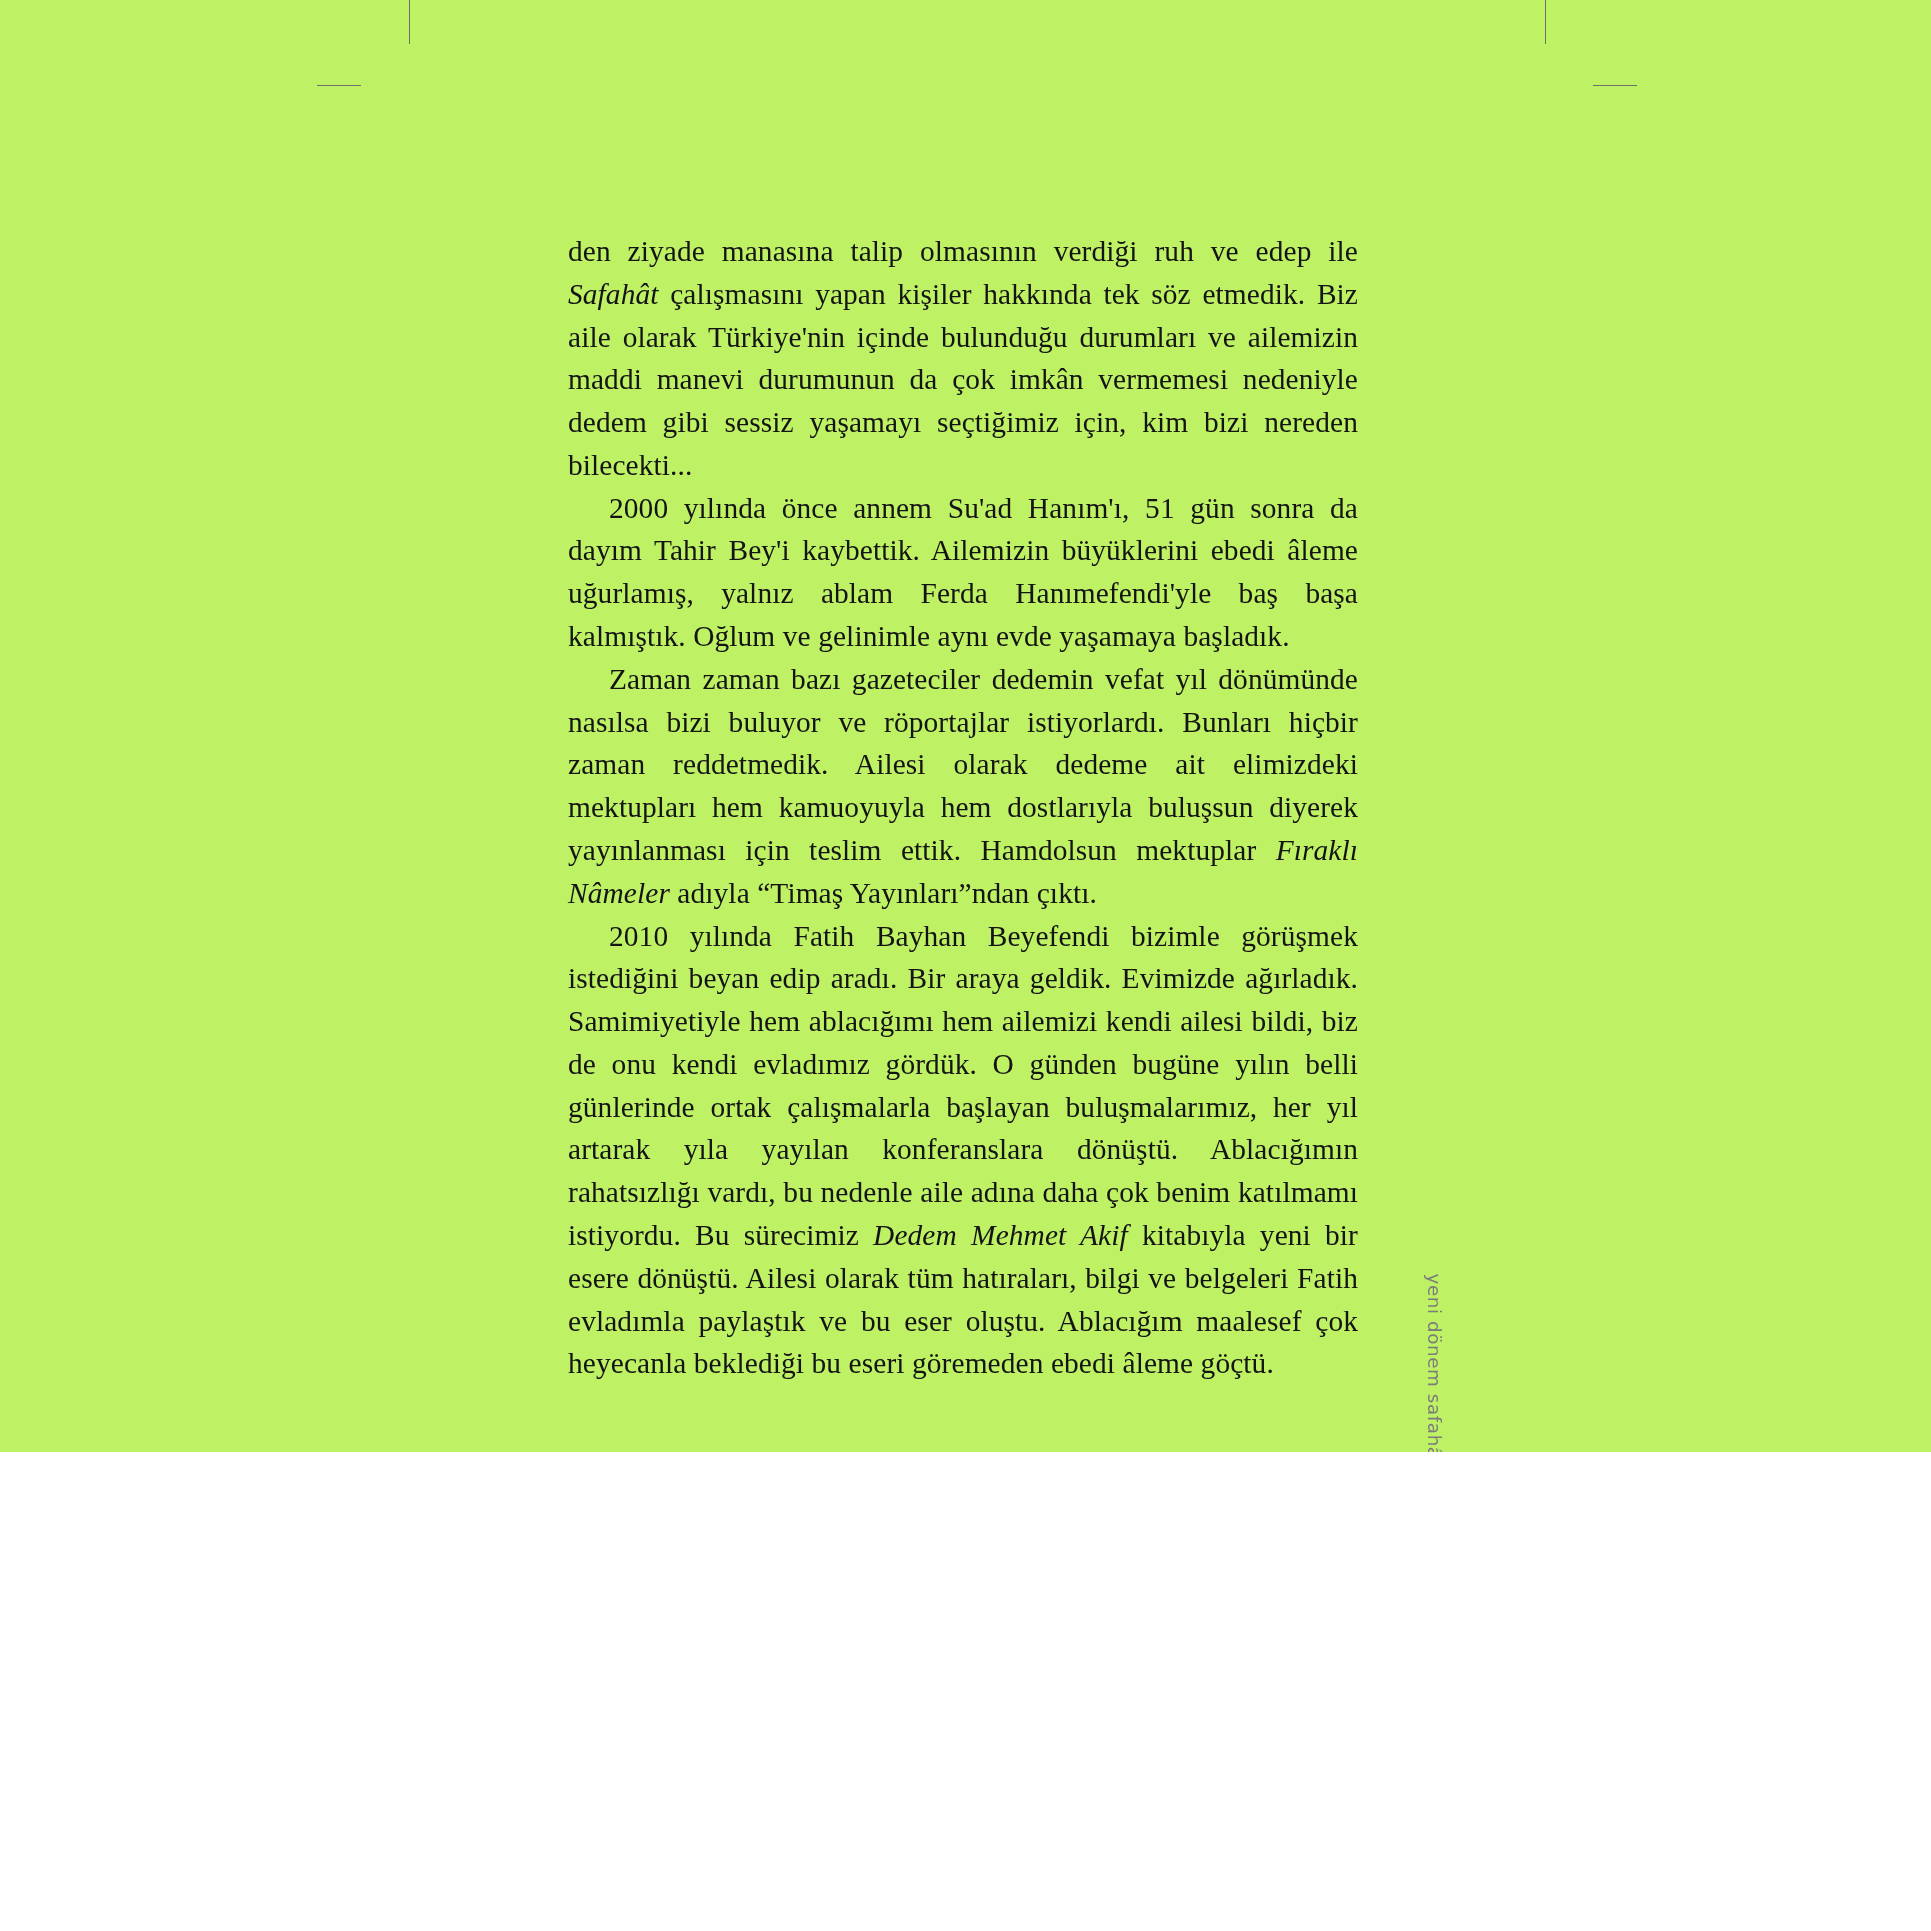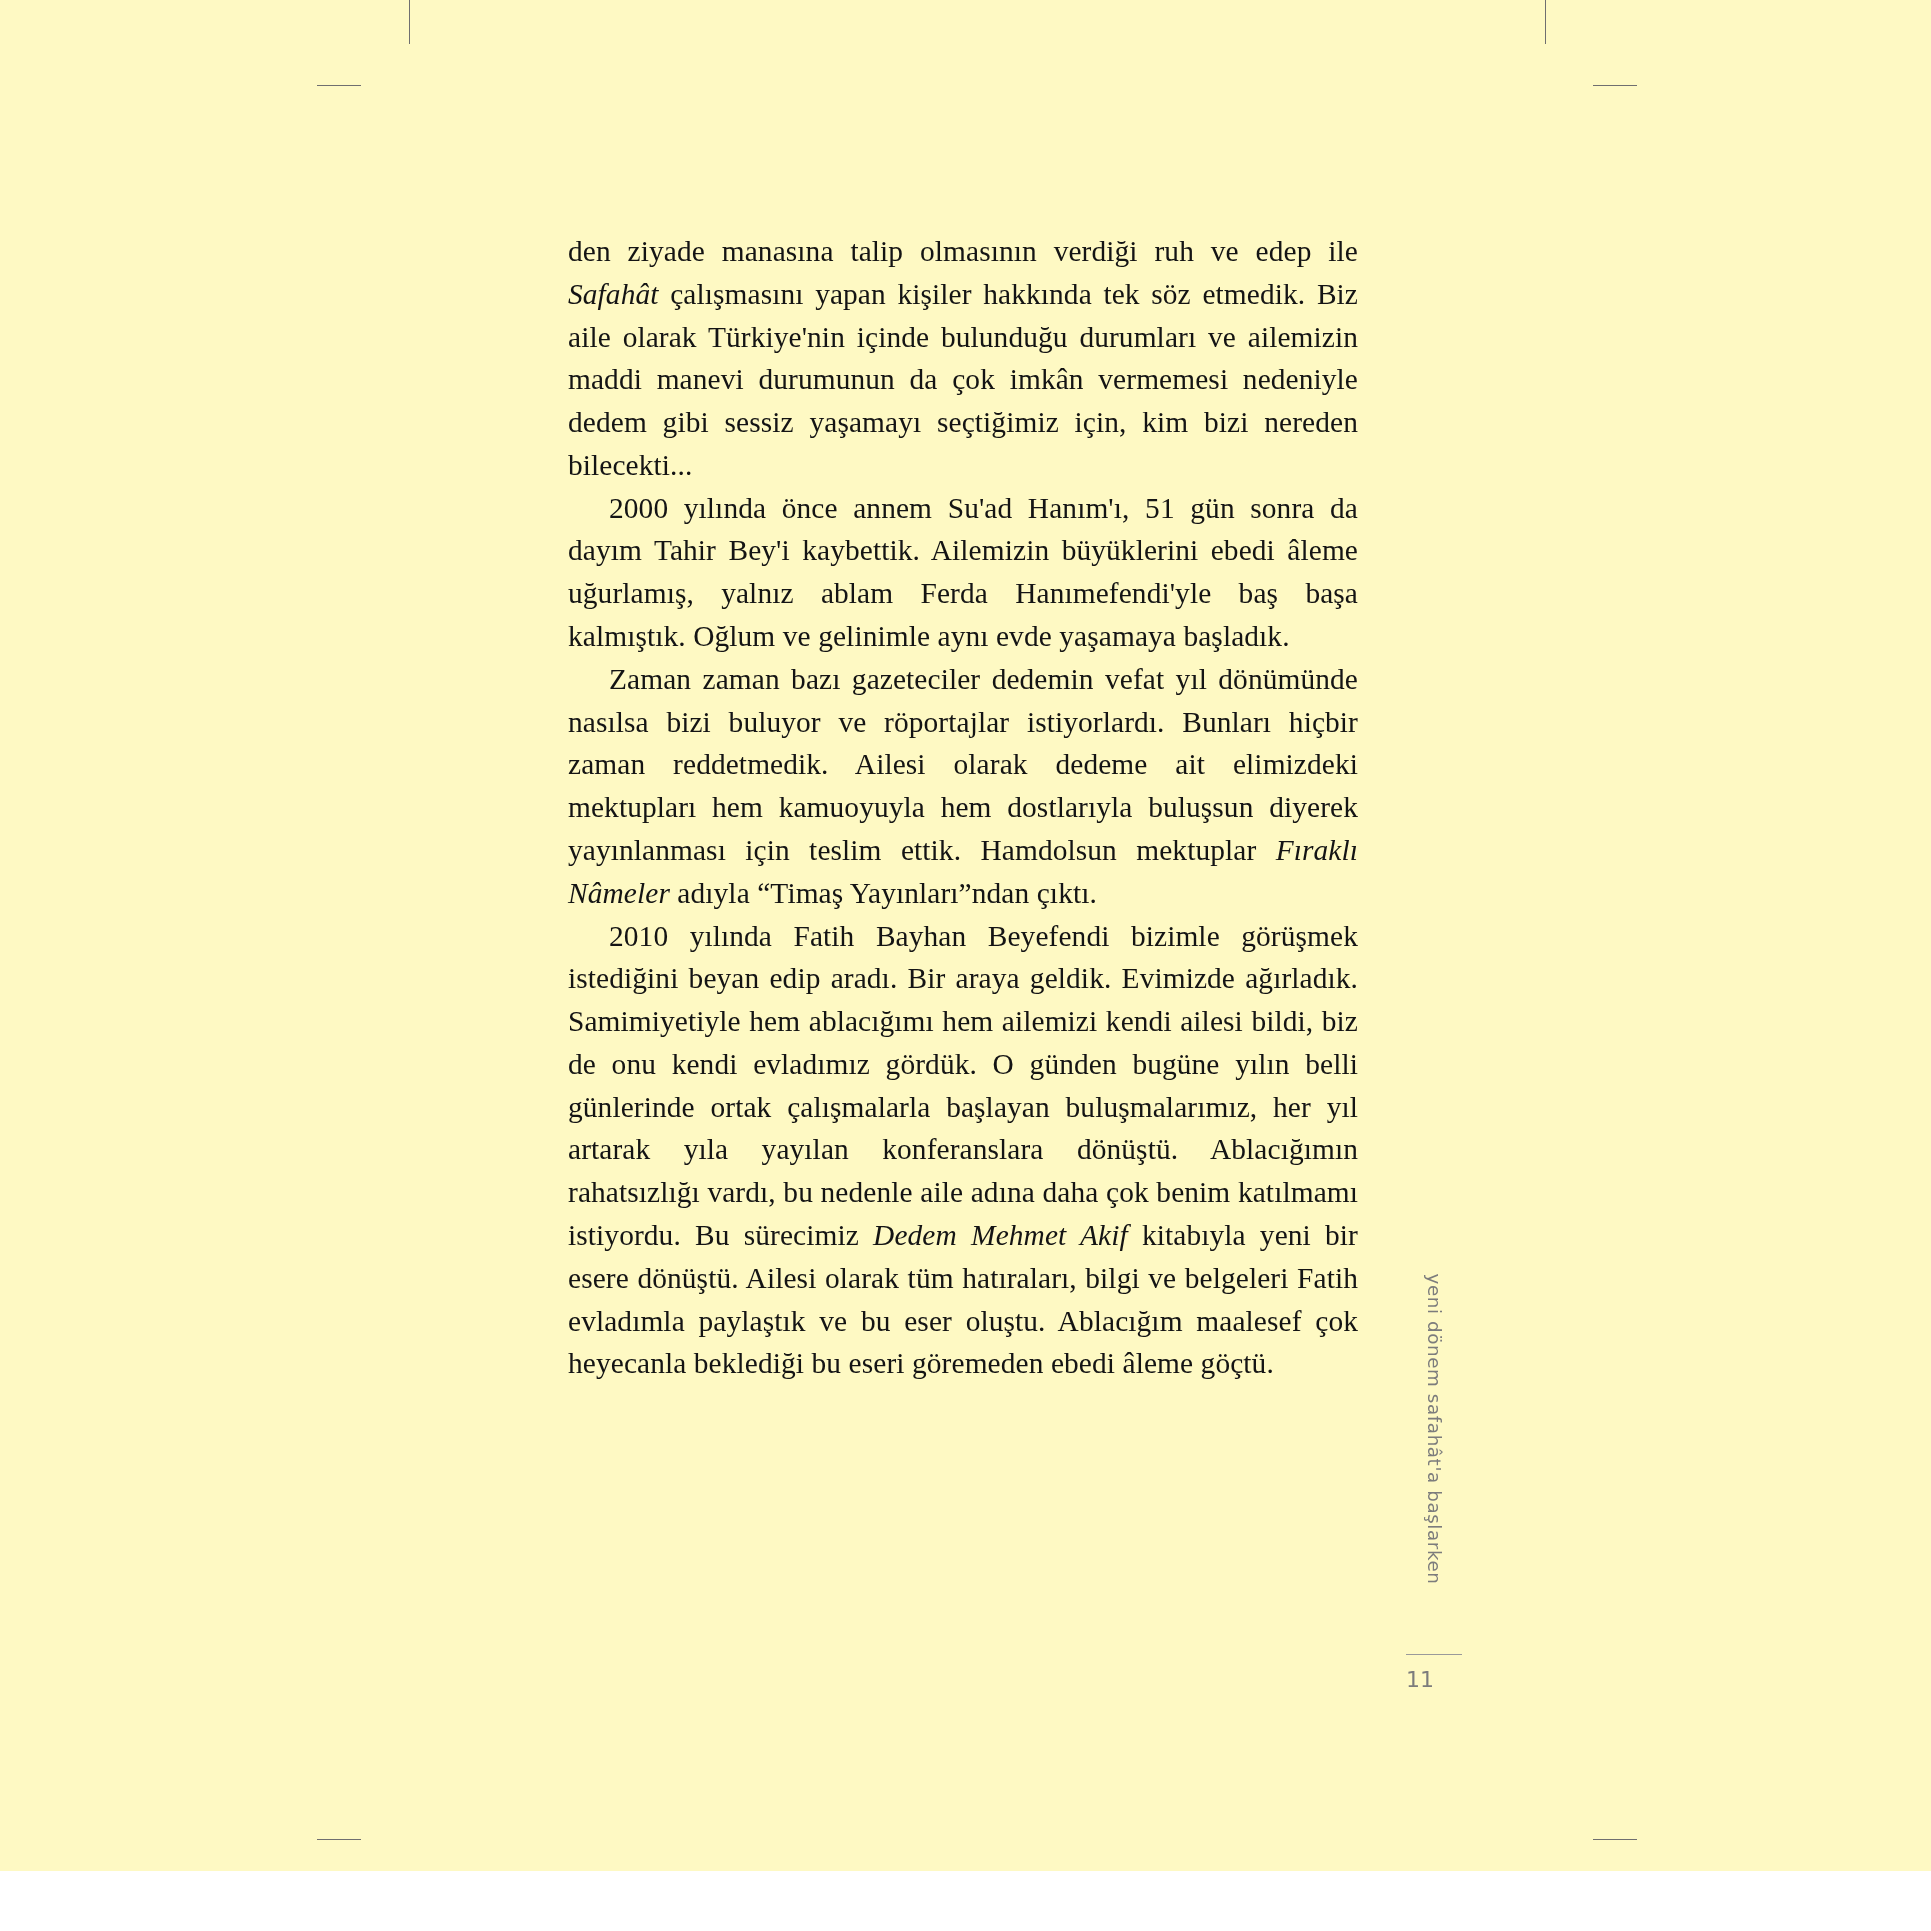--- a/index.html
+++ b/index.html
@@ -3,22 +3,22 @@
 <meta charset="utf-8">
 <style>
   html, body {
     margin: 0;
     padding: 0;
     background: #ffffff;
   }
   .page {
     position: relative;
     width: 1931px;
-    height: 1871px;
-    background: #fef9c3;
+    height: 1452px;
+    background: #bef264;
     overflow: hidden;
     font-family: "Liberation Serif", serif;
     color: #111111;
   }
 
   
   .crop {
     position: absolute;
     background: #6f6f6f;
   }

